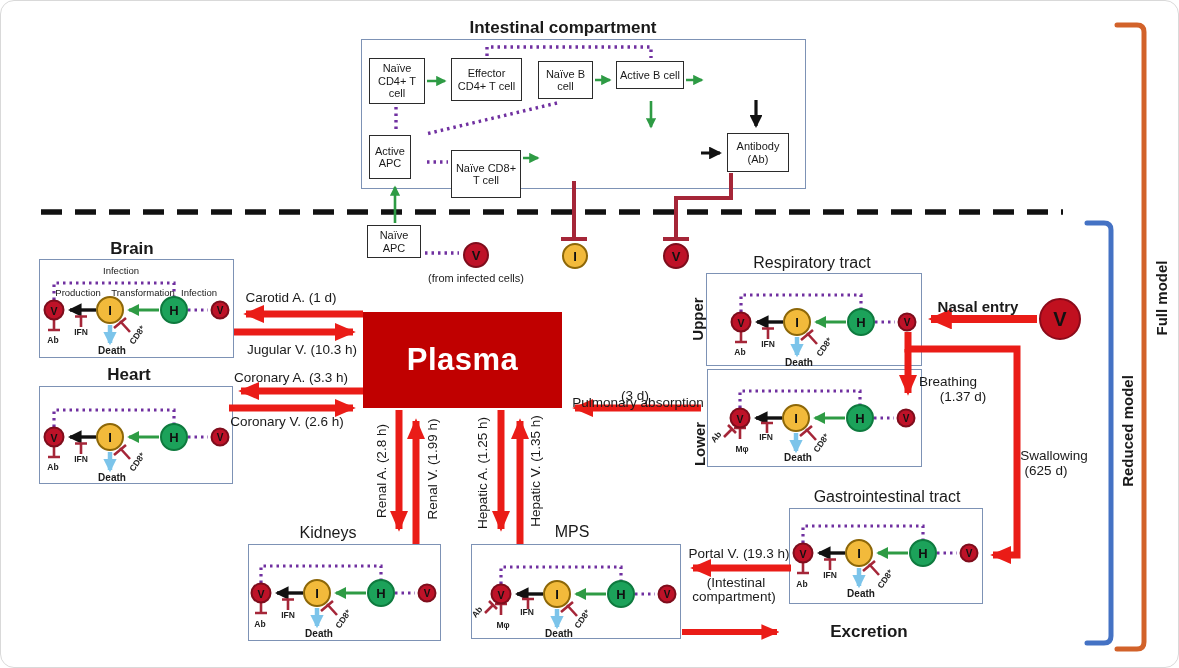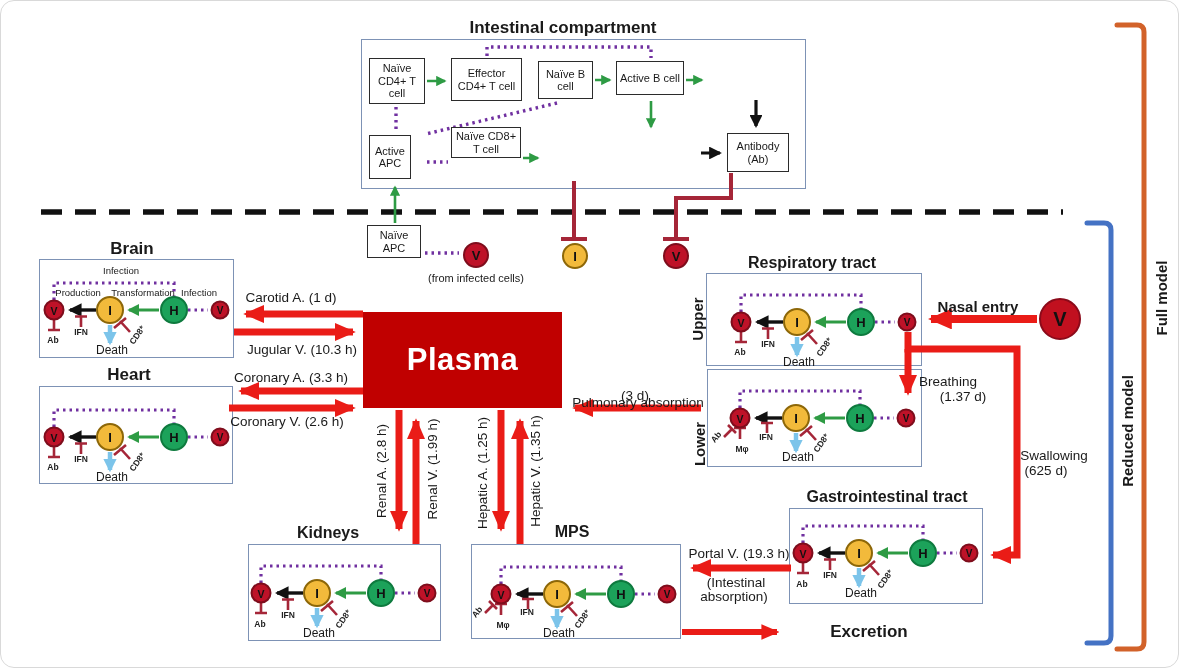--- a/index.html
+++ b/index.html
@@ -7,22 +7,22 @@
   .wires{position:absolute;left:0;top:0;z-index:2;pointer-events:none;}
   .obox{position:absolute;border:1.6px solid #7d92b5;z-index:1;box-sizing:border-box;background:transparent;}
   .cell{position:absolute;background:#fff;border:1.6px solid #2b2b2b;z-index:3;display:flex;align-items:center;justify-content:center;text-align:center;font-size:11px;line-height:1.13;box-sizing:border-box;padding:1px 2px;}
   .plasma{position:absolute;left:362px;top:311px;width:199px;height:96px;background:#C00000;z-index:1;display:flex;align-items:center;justify-content:center;color:#fff;font-weight:bold;font-size:31px;letter-spacing:.5px;}
   .c{position:absolute;transform:translate(-50%,-50%);white-space:nowrap;z-index:3;text-align:center;}
   .r90{transform:translate(-50%,-50%) rotate(-90deg);}
   .r55{transform:translate(-50%,-50%) rotate(-55deg);}
   .r50{transform:translate(-50%,-50%) rotate(-50deg);}
   .b{font-weight:bold;}
   .tt{font-weight:bold;font-size:17px;}
-  .tt2{font-weight:bold;font-size:16px;}
-  .t15{font-size:15px;} .t13{font-size:13.5px;} .t11{font-size:11px;} .t12{font-size:12px;}
+  .tt2{font-weight:normal;font-size:16px;}
+  .t15{font-size:15px;} .t13{font-size:13.5px;} .t11{font-size:11px;} .t12{font-size:10px;font-weight:bold;}
   .t9{font-size:9.5px;} .t8{font-size:8.5px;font-weight:bold;color:#222;}
   .circ{position:absolute;border-radius:50%;display:flex;align-items:center;justify-content:center;font-weight:bold;z-index:4;transform:translate(-50%,-50%);box-sizing:border-box;color:#111;}
   .cv{width:21px;height:21px;background:#BE1228;border:2px solid #7e0d1c;font-size:10.5px;}
   .cvs{width:19px;height:19px;font-size:10px;}
   .ci{width:28px;height:28px;background:#F2BA3B;border:2px solid #8d6708;font-size:13px;}
   .ch{width:28px;height:28px;background:#1CA25A;border:2px solid #0e7a3e;font-size:13px;}
   .cly{width:26px;height:26px;font-size:13px;}
   .cvn{width:42px;height:42px;background:#C1101F;border:2.5px solid #8c0a1a;font-size:20px;}
 </style>
 </head>
@@ -142,23 +142,23 @@
 <div class="c tt2" style="left:327px;top:532px">Kidneys</div>
 <div class="c tt2" style="left:571px;top:531px">MPS</div>
 <div class="c r90 b t15" style="left:696px;top:318px">Upper</div>
 <div class="c r90 b t15" style="left:698px;top:443px">Lower</div>
 <div class="c r90 b t15" style="left:1160px;top:297px">Full model</div>
 <div class="c r90 b t15" style="left:1126px;top:430px">Reduced model</div>
 
 <div class="cell" style="left:368px;top:57px;width:56px;height:46px">Naïve CD4+ T cell</div>
 <div class="cell" style="left:450px;top:57px;width:71px;height:43px">Effector CD4+ T cell</div>
 <div class="cell" style="left:537px;top:60px;width:55px;height:38px">Naïve B cell</div>
-<div class="cell" style="left:615px;top:60px;width:68px;height:34px">Active B cell</div>
+<div class="cell" style="left:615px;top:60px;width:68px;height:28px">Active B cell</div>
 <div class="cell" style="left:368px;top:134px;width:42px;height:44px">Active APC</div>
-<div class="cell" style="left:450px;top:126px;width:70px;height:31px">Naïve CD8+ T cell</div>
+<div class="cell" style="left:450px;top:149px;width:70px;height:48px">Naïve CD8+ T cell</div>
 <div class="cell" style="left:726px;top:132px;width:62px;height:39px">Antibody (Ab)</div>
 <div class="cell" style="left:366px;top:224px;width:54px;height:33px">Naïve APC</div>
 <div class="c t11" style="left:475px;top:277px">(from infected cells)</div>
 
 <div class="circ cv cly" style="left:475px;top:254px">V</div>
 <div class="circ ci" style="left:574px;top:255px;width:26px;height:26px">I</div>
 <div class="circ cv cly" style="left:675px;top:255px">V</div>
 <div class="circ cvn" style="left:1059px;top:318px">V</div>
 
 <div class="c t13" style="left:290px;top:296px">Carotid A. (1 d)</div>
@@ -171,21 +171,21 @@
 <div class="c r90 t13" style="left:534px;top:470px">Hepatic V. (1.35 h)</div>
 <div class="c t13" style="left:637px;top:401px">Pulmonary absorption</div>
 <div class="c t13" style="left:634px;top:394px">(3 d)</div>
 <div class="c b t15" style="left:977px;top:305px">Nasal entry</div>
 <div class="c t13" style="left:947px;top:380px">Breathing</div>
 <div class="c t13" style="left:962px;top:395px">(1.37 d)</div>
 <div class="c t13" style="left:1053px;top:454px">Swallowing</div>
 <div class="c t13" style="left:1045px;top:469px">(625 d)</div>
 <div class="c t13" style="left:738px;top:552px">Portal V. (19.3 h)</div>
 <div class="c t13" style="left:735px;top:581px">(Intestinal</div>
-<div class="c t13" style="left:733px;top:595px">absorption)</div>
+<div class="c t13" style="left:733px;top:595px">compartment)</div>
 <div class="c tt" style="left:868px;top:631px">Excretion</div>
 
 <div class="c t9" style="left:120px;top:269px">Infection</div>
 <div class="c t9" style="left:77px;top:291px">Production</div>
 <div class="c t9" style="left:142px;top:291px">Transformation</div>
 <div class="c t9" style="left:198px;top:291px">Infection</div>
 
 <div class="circ cv" style="left:53px;top:309px">V</div>
 <div class="circ ci" style="left:109px;top:309px">I</div>
 <div class="circ ch" style="left:173px;top:309px">H</div>

